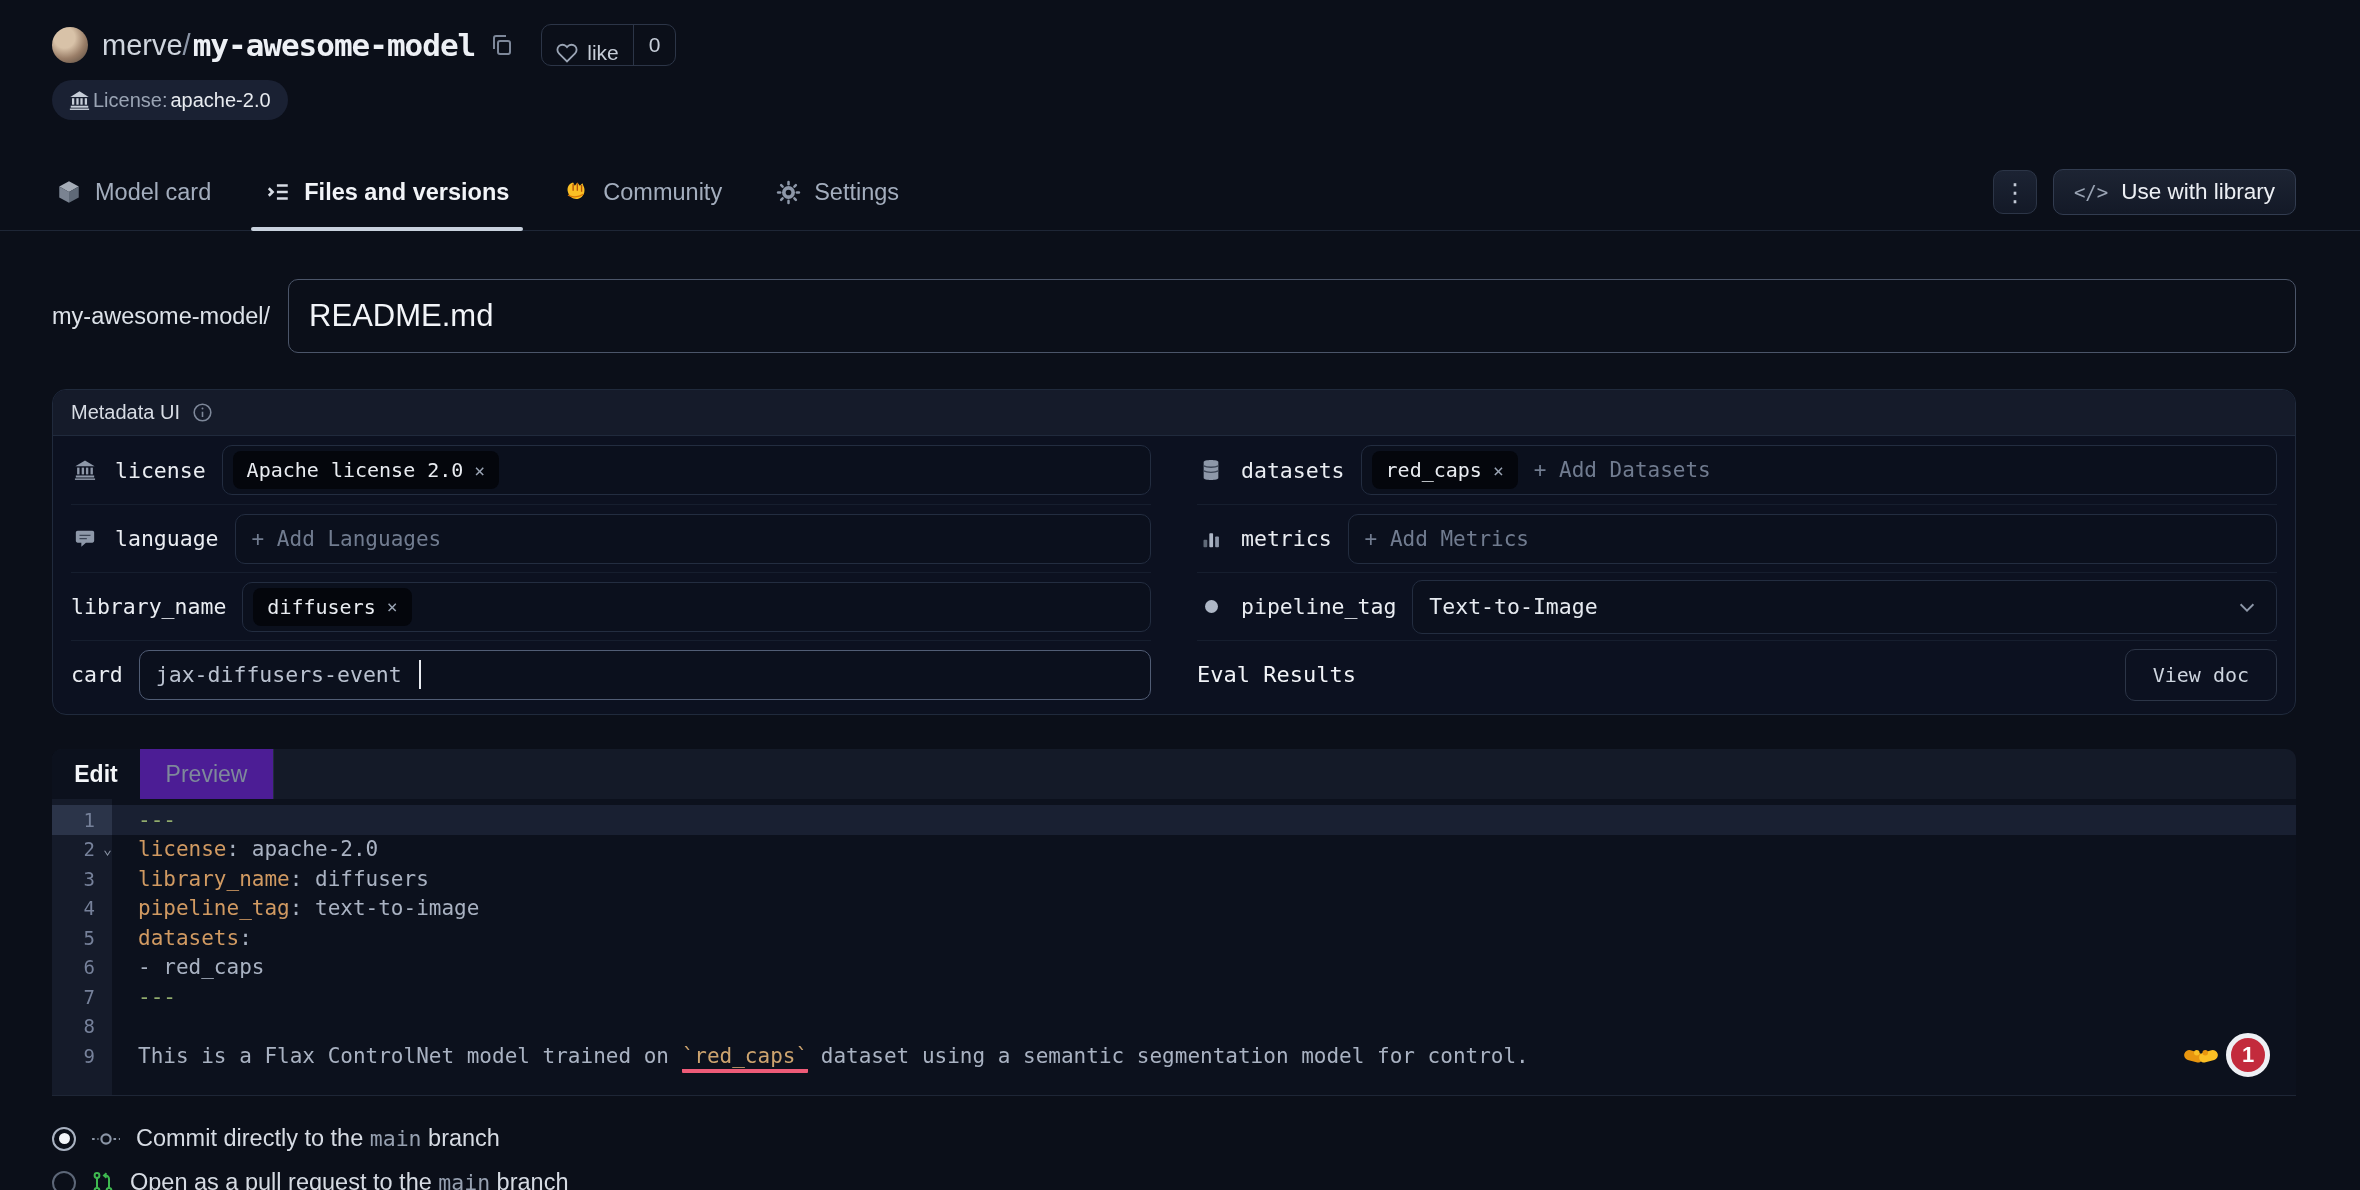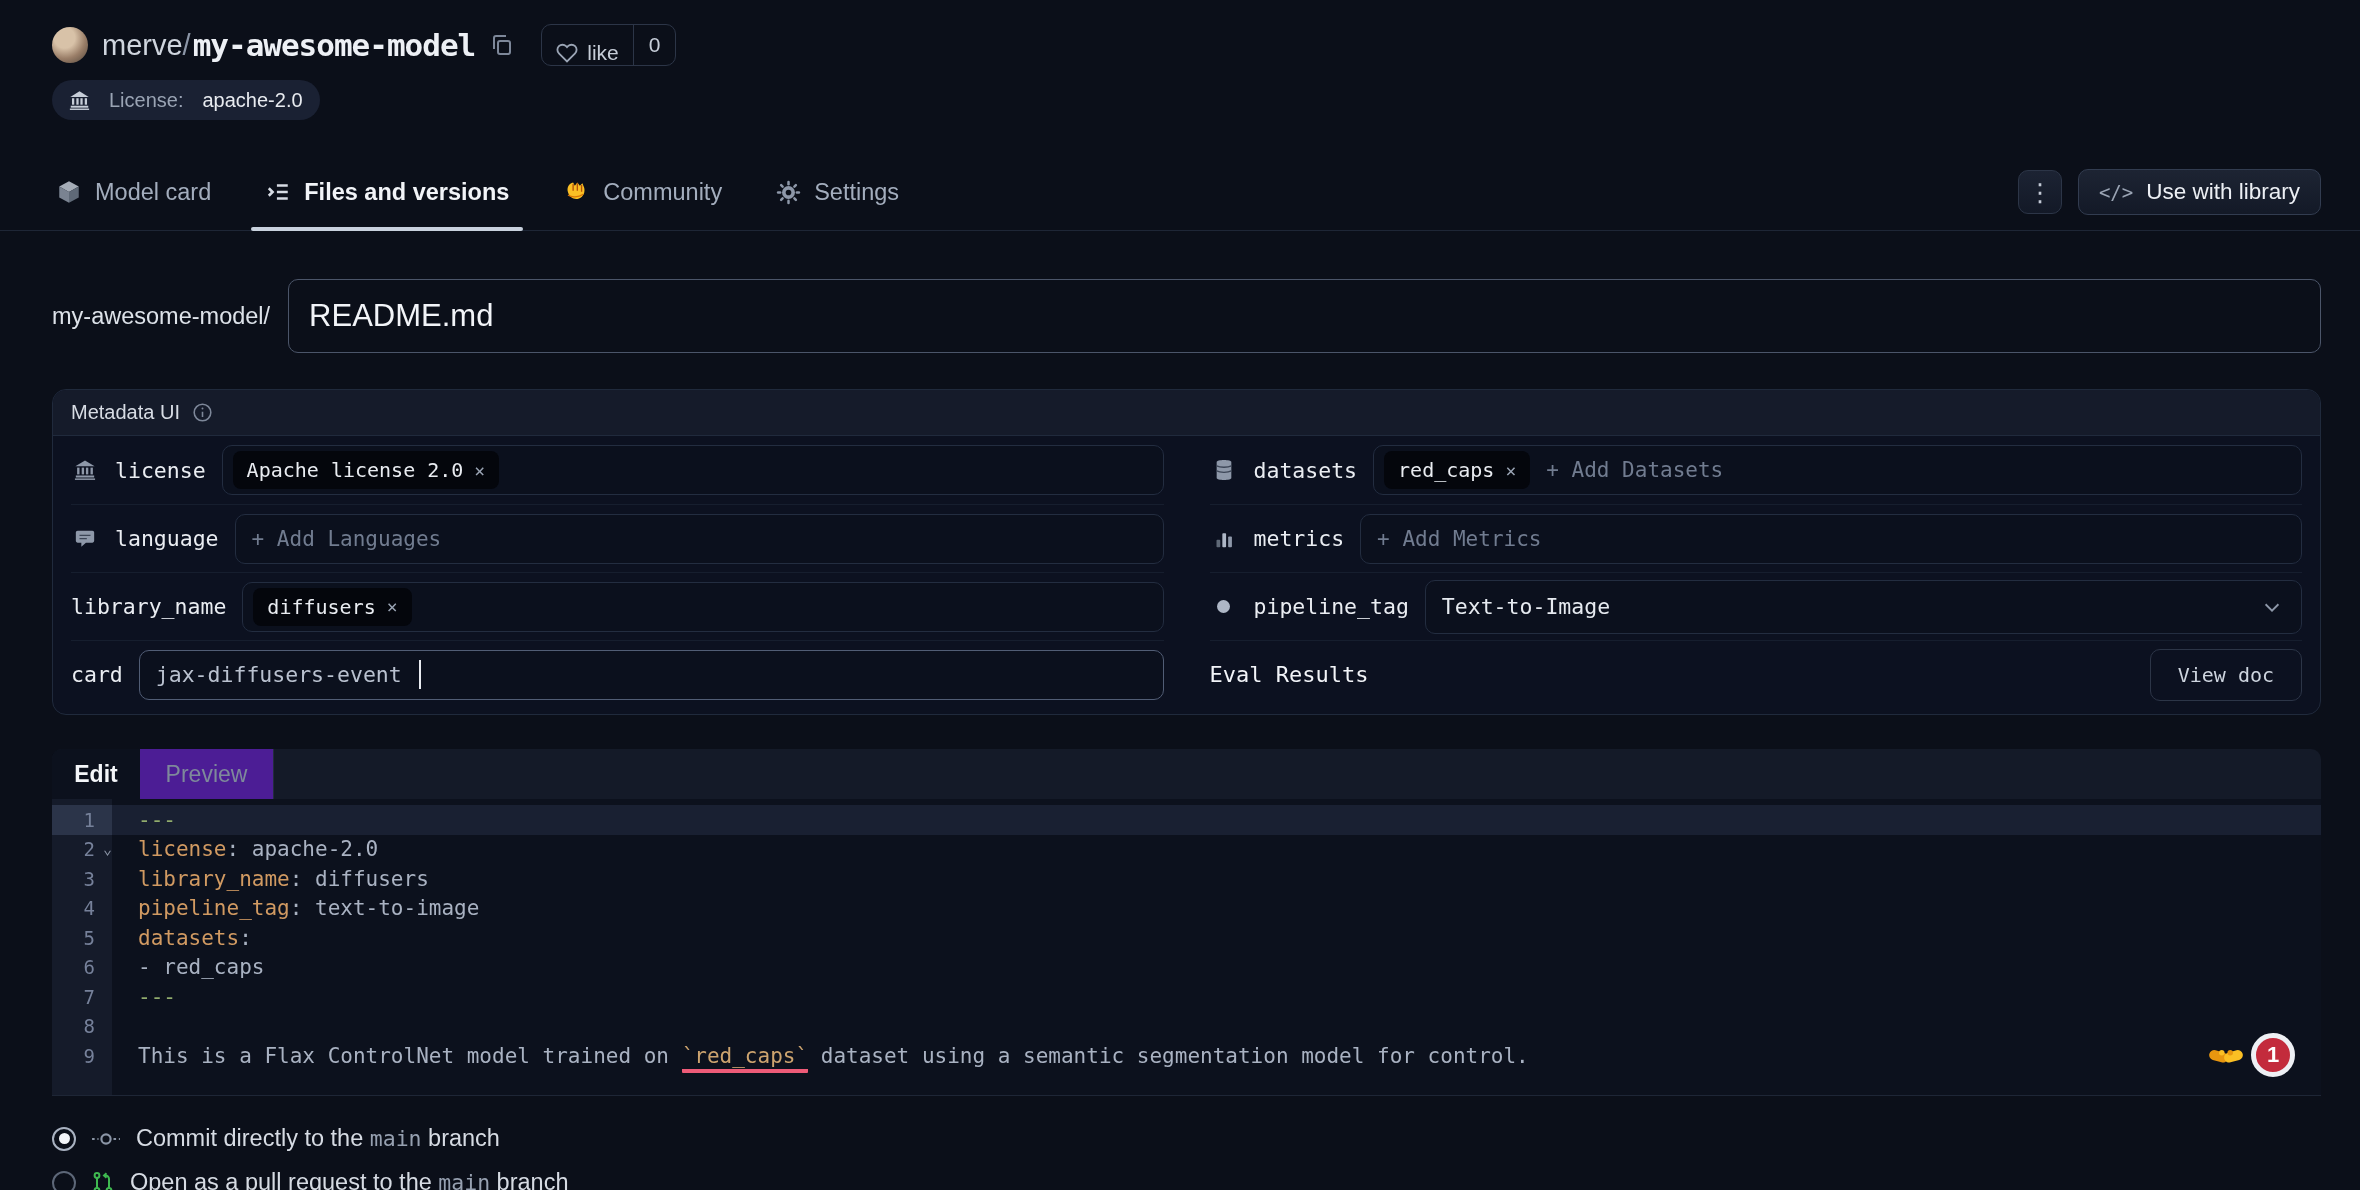--- a/index.html
+++ b/index.html
@@ -3,38 +3,38 @@
 <meta charset="utf-8">
 <style>
   * { box-sizing: border-box; margin: 0; padding: 0; }
   html,body { width: 2360px; height: 1190px; overflow: hidden; }
   body {
     background: #0b0f19;
     font-family: "Liberation Sans", sans-serif;
     color: #e6e9ef;
   }
   .mono { font-family: "DejaVu Sans Mono", monospace; }
-  .pad { padding-left: 52px; padding-right: 39px; }
+  .pad { padding-left: 52px; padding-right: 64px; }
 
   
   .title-row { display: flex; align-items: center; padding-top: 24px; }
   .avatar { width: 36px; height: 36px; border-radius: 50%; flex: none;
     background: radial-gradient(circle at 35% 30%, #d8c2a8 0 30%, #9a7e68 60%, #4d4238 100%); margin-right: 14px; }
   .owner { font-size: 29px; color: #cfd5de; }
   .slash { font-size: 29px; color: #8b95a6; }
   .model-name { font-weight: bold; font-size: 31px; color: #edf0f5; letter-spacing: -1px; margin-left: 2px; }
   .copy-btn { margin-left: 14px; display: grid; place-items: center; cursor: pointer; }
   .like-btn { display: inline-flex; align-items: flex-end; height: 42px; margin-left: 28px;
     border: 1px solid #2c3547; border-radius: 10px; overflow: hidden; cursor: pointer; }
   .like-left { display: flex; align-items: center; gap: 9px; padding: 0 14px; font-size: 21px; color: #c6cdd8; }
   .like-count { padding: 0 15px; font-size: 21px; color: #c6cdd8; border-left: 1px solid #2c3547;
     height: 100%; display: flex; align-items: center; }
 
   .badge-row { margin-top: 14px; }
-  .license-badge { display: inline-flex; align-items: center; gap: 19px; height: 40px; padding: 0 17px;
+  .license-badge { display: inline-flex; align-items: center; gap: 3px; height: 40px; padding: 0 17px;
     background: #1a2133; border-radius: 20px; font-size: 20px; cursor: pointer; }
   .license-badge .lb-label { color: #9aa4b4; }
   .license-badge .lb-value { color: #e8ebf0; }
 
   
   .tabbar-wrap { border-bottom: 1px solid #1e2636; margin-top: 34px; }
   .tabbar { display: flex; align-items: center; height: 76px; }
   .tab { position: relative; display: flex; align-items: center; gap: 13px; height: 100%;
     font-size: 23.5px; color: #a3adbd; margin-right: 46px; padding: 0 4px; cursor: pointer; }
   .tab.active { color: #f2f4f8; font-weight: bold; }

